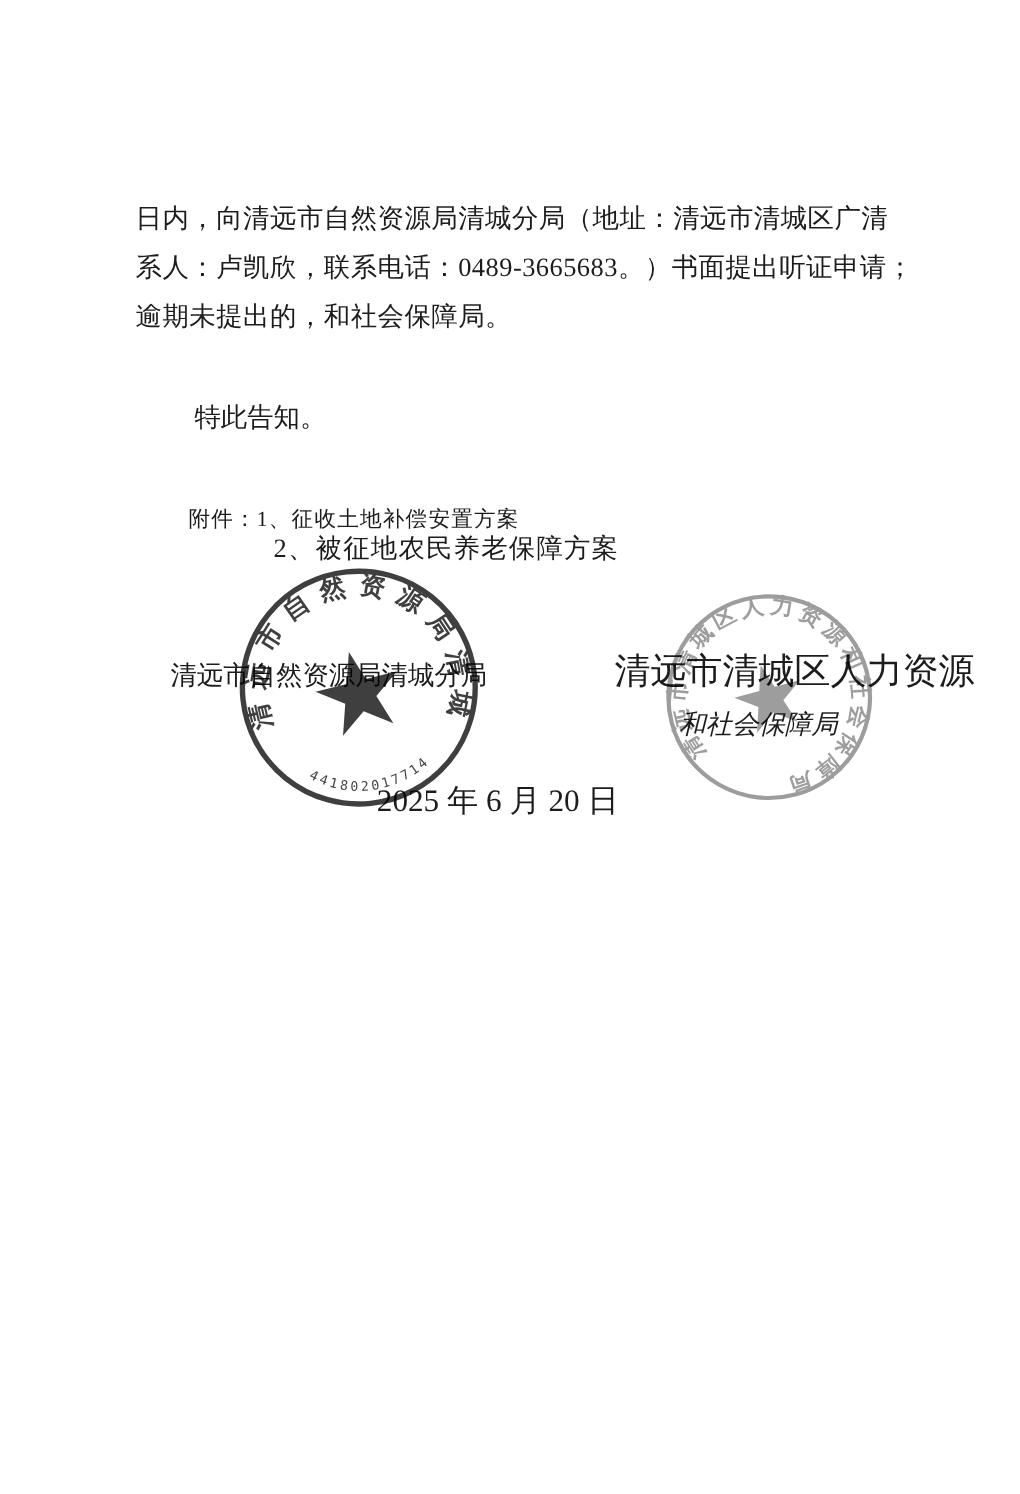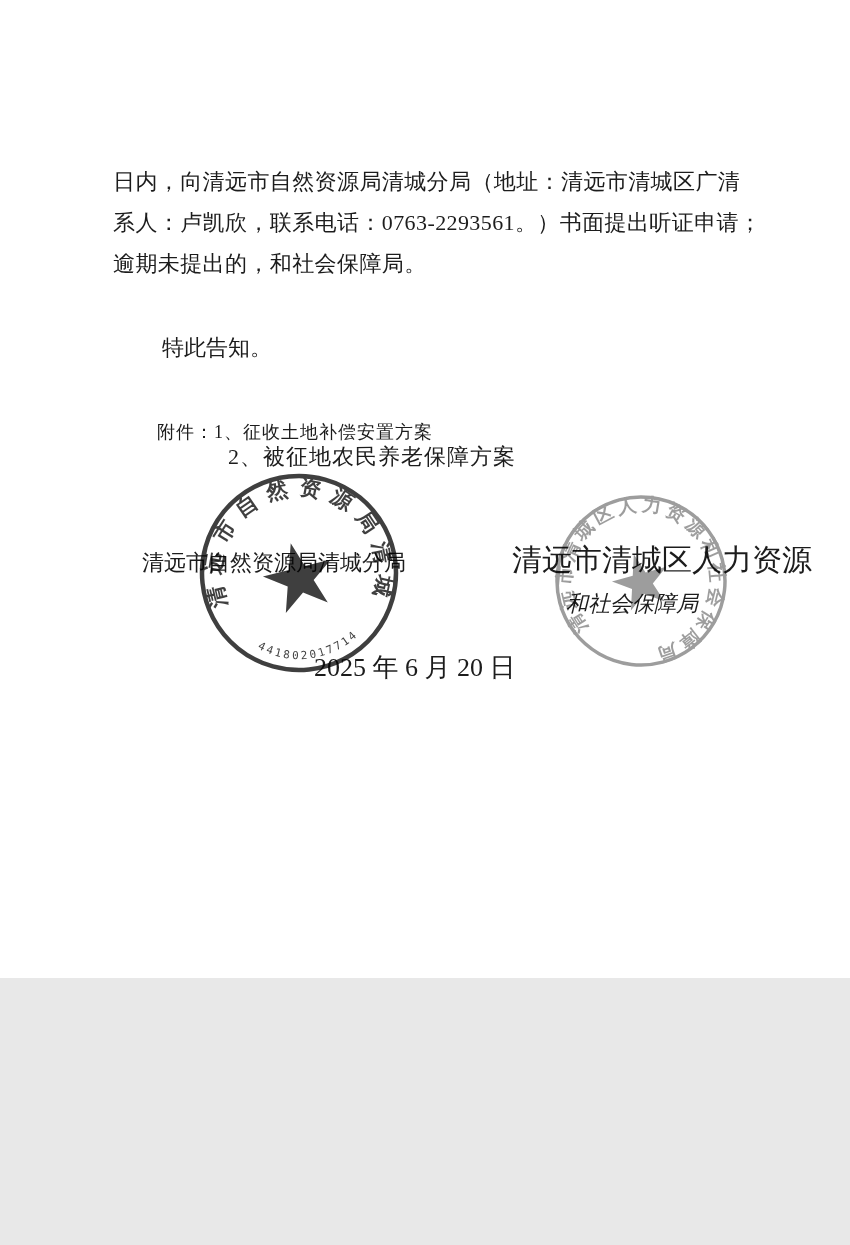--- a/index.html
+++ b/index.html
@@ -1,19 +1,19 @@
 <!DOCTYPE html>
 <html><head>
 <meta charset="utf-8">
 <style>
   html, body { margin: 0; padding: 0; background: #e8e8e8; }
   .page {
     position: relative;
     width: 850px;
-    height: 978px;
+    height: 1245px;
     margin: 0 auto;
     background: #ffffff;
     overflow: hidden;
     font-family: "Liberation Serif", "DejaVu Serif", serif;
     color: #1c1c1c;
   }
   .body-text {
     position: absolute;
     left: 113px;
     top: 161px;
@@ -102,21 +102,21 @@
   .seal-right .arc-cn { font-size: 19px; letter-spacing: 4px; font-weight: bold; }
   .seal .arc-code { font-size: 11px; letter-spacing: 2.5px; font-family: "DejaVu Sans Mono", monospace; }
 </style>
 </head>
 <body>
 
 <div class="page">
 
   <div class="body-text">
     <div>日内，向清远市自然资源局清城分局（地址：清远市清城区广清</div>
-    <div>系人：卢凯欣，联系电话：0763-2293561。）书面提出听证申请；</div>
+    <div>系人：卢凯欣，联系电话：0489-3665683。）书面提出听证申请；</div>
     <div>逾期未提出的，和社会保障局。</div>
   </div>
 
   <div class="closing-line">特此告知。</div>
 
   <div class="attachment-line-1">附件：1、征收土地补偿安置方案</div>
   <div class="attachment-line-2">2、被征地农民养老保障方案</div>
 
   <div class="org-left">清远市自然资源局清城分局</div>
   <div class="org-right-1">清远市清城区人力资源</div>

